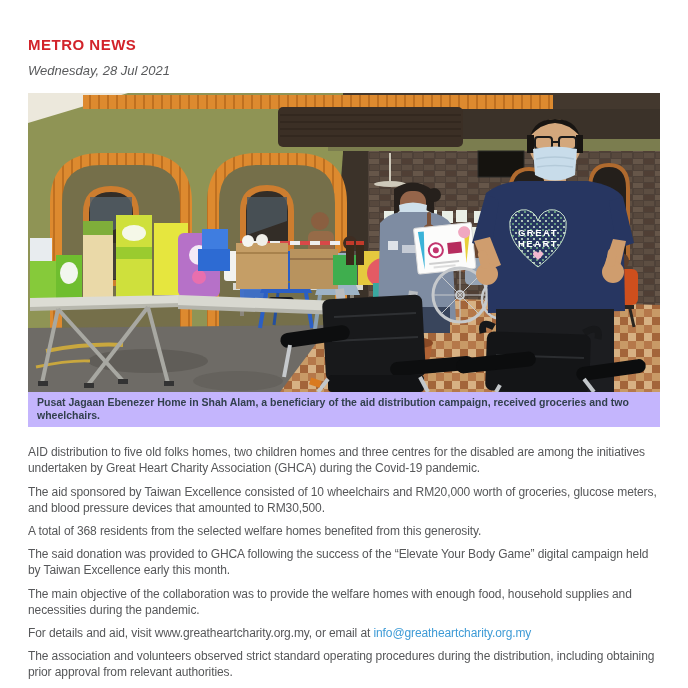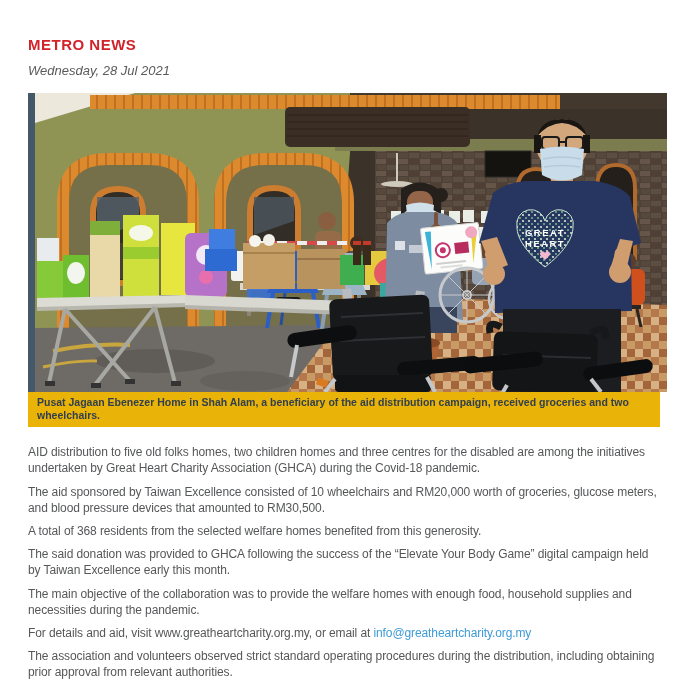--- a/index.html
+++ b/index.html
@@ -8,24 +8,24 @@
     font-family:"Liberation Sans",sans-serif;
     -webkit-font-smoothing:antialiased;
   }
   .container{padding:36px 28px 0 28px;}
   .kicker{
     font-size:15px;font-weight:bold;color:#d2232a;letter-spacing:.5px;
     text-transform:uppercase;cursor:pointer;display:inline-block;
   }
   .date{margin-top:9px;font-size:13px;color:#595a5c;font-style:italic;}
   figure{margin:15px 0 0 0;width:632px;}
-  .photo-frame{width:632px;height:299px;overflow:hidden;background:#45586a;padding-left:7px;}
+  .photo-frame{width:632px;height:299px;overflow:hidden;background:#45586a;}
   .photo-frame svg{display:block;}
   figcaption{
-    box-sizing:border-box;width:632px;background:#eab308;color:#32404e;
+    box-sizing:border-box;width:632px;background:#c4b5fd;color:#32404e;
     font-size:10.5px;font-weight:bold;line-height:1.25;padding:4px 9px 5px 9px;
   }
   article{margin-top:17px;width:632px;}
   article p{
     margin:0 0 7px 0;font-size:12px;line-height:1.35;color:#565759;
     letter-spacing:-0.1px;
   }
   a.link{color:#3e9bd6;text-decoration:none;cursor:pointer;}
   .footer-note{
     margin-top:6px;font-style:italic;color:#3f4043;font-size:12px;
@@ -333,21 +333,21 @@
           <rect x="548" y="270" width="70" height="14" rx="7" fill="#0c0d0e" transform="rotate(-8 583 277)"></rect>
           <line x1="472" y1="292" x2="468" y2="299" stroke="#c3c7ca" stroke-width="4"></line>
           <line x1="556" y1="286" x2="566" y2="299" stroke="#c3c7ca" stroke-width="4"></line>
         </g>
       </svg>
     </div>
     <figcaption>Pusat Jagaan Ebenezer Home in Shah Alam, a beneficiary of the aid distribution campaign, received groceries and two wheelchairs.</figcaption>
   </figure>
 
   <article>
-    <p>AID distribution to five old folks homes, two children homes and three centres for the disabled are among the initiatives undertaken by Great Heart Charity Association (GHCA) during the Covid-18 pandemic.</p>
+    <p>AID distribution to five old folks homes, two children homes and three centres for the disabled are among the initiatives undertaken by Great Heart Charity Association (GHCA) during the Covid-19 pandemic.</p>
     <p>The aid sponsored by Taiwan Excellence consisted of 10 wheelchairs and RM20,000 worth of groceries, glucose meters, and blood pressure devices that amounted to RM30,500.</p>
     <p>A total of 368 residents from the selected welfare homes benefited from this generosity.</p>
     <p>The said donation was provided to GHCA following the success of the “Elevate Your Body Game” digital campaign held by Taiwan Excellence early this month.</p>
     <p>The main objective of the collaboration was to provide the welfare homes with enough food, household supplies and necessities during the pandemic.</p>
     <p><span>For details and aid, visit www.greatheartcharity.org.my, or email at </span><a class="link">info@greatheartcharity.org.my</a></p>
     <p>The association and volunteers observed strict standard operating procedures during the distribution, including obtaining prior approval from relevant authorities.</p>
     <p class="footer-note"></p>
   </article>
 
 </div>

